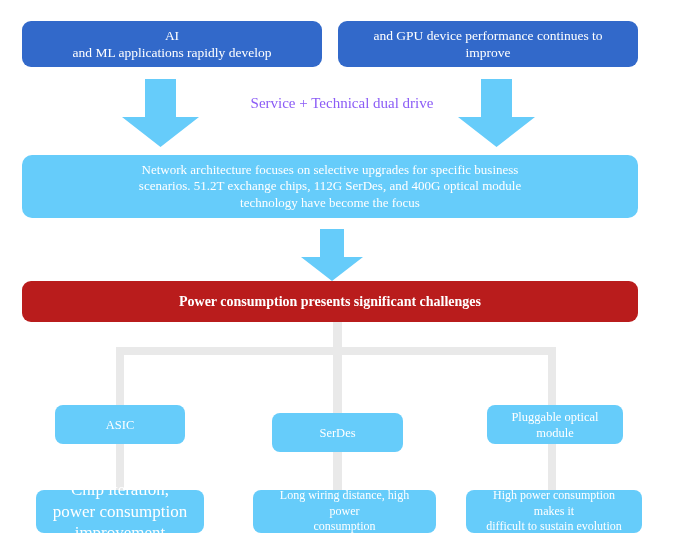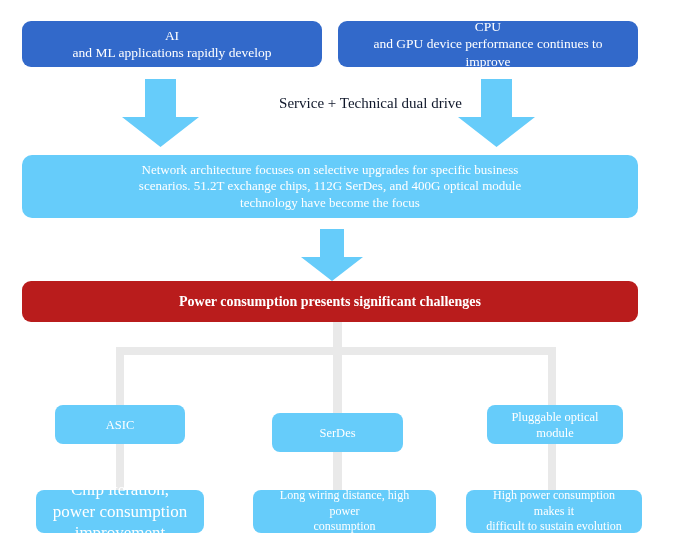--- a/index.html
+++ b/index.html
@@ -42,21 +42,21 @@
   #box-serdes{left:272px;top:413px;width:131px;height:39px;font-size:12.5px;}
   #box-plug {left:487px;top:405px; width:136px;height:39px;font-size:12.5px;}
 
   #box-asic-d  {left:36px; top:490px;width:168px;height:43px;font-size:17px;}
   #box-serdes-d{left:253px;top:490px;width:183px;height:43px;font-size:12px;}
   #box-plug-d  {left:466px;top:490px;width:176px;height:43px;font-size:12px;}
 
   
   #caption{
     position:absolute;left:222px;top:95px;width:240px;
-    text-align:right;font-size:15px;color:#0f172a;z-index:3;
+    text-align:center;font-size:15px;color:#8b5cf6;z-index:3;
     font-family:"Liberation Serif","DejaVu Serif",serif;
   }
 
   
   .arrow{position:absolute;z-index:2;}
 </style>
 </head>
 <body>
 
 <div id="canvas">
@@ -69,21 +69,20 @@
 
   <div class="box box-dark" id="box-ai">
     <span>
       <span>AI</span>
       <span>and ML applications rapidly develop</span>
     </span>
   </div>
 
   <div class="box box-dark" id="box-cpu">
     <span>
-      <span>CPU</span>
       <span>and GPU device performance continues to improve</span>
     </span>
   </div>
 
   <svg class="arrow" style="left:122px;top:79px;" width="77" height="68" viewBox="0 0 77 68">
     <polygon points="23,0 54,0 54,38 77,38 38.5,68 0,38 23,38" fill="#66ccfa"></polygon>
   </svg>
 
   <svg class="arrow" style="left:458px;top:79px;" width="77" height="68" viewBox="0 0 77 68">
     <polygon points="23,0 54,0 54,38 77,38 38.5,68 0,38 23,38" fill="#66ccfa"></polygon>

